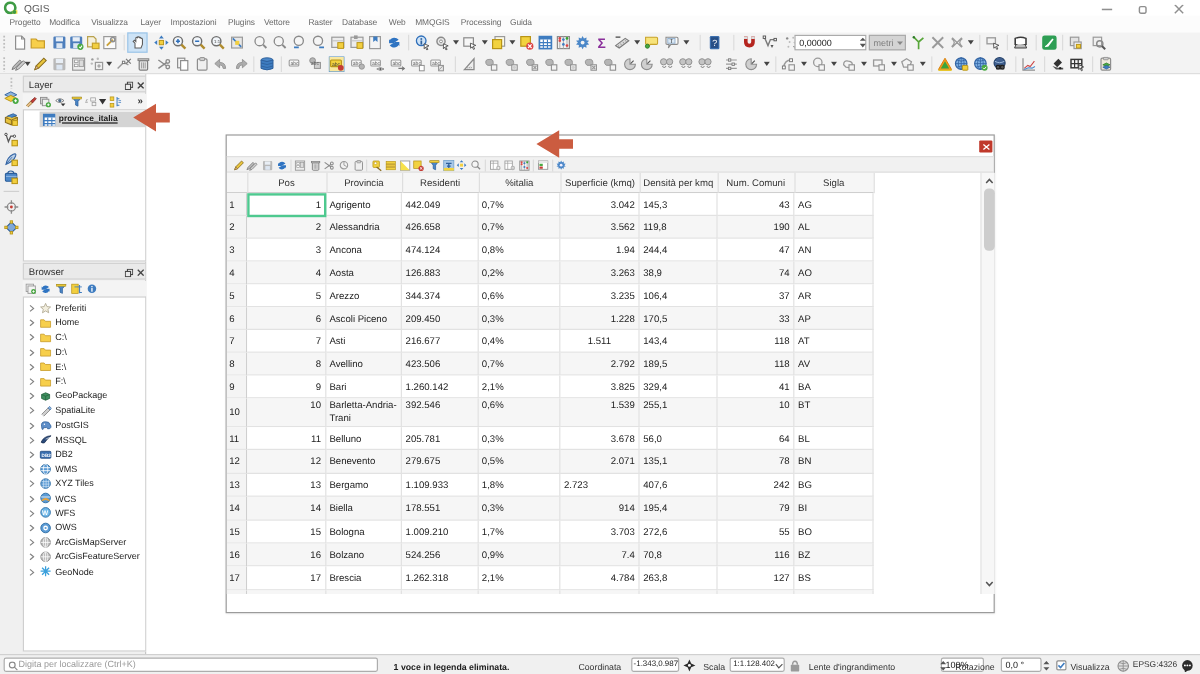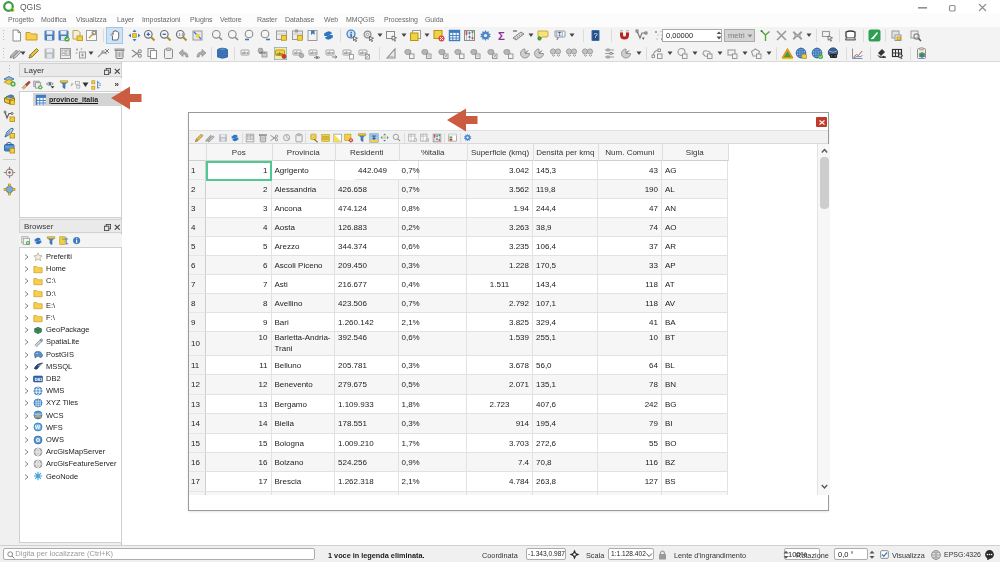--- a/index.html
+++ b/index.html
@@ -1166,21 +1166,21 @@
 <div style="position:absolute;left:278px;top:0;width:1px;height:17px;background:#dedede;"></div>
 <div style="position:absolute;left:344px;top:0;width:1px;height:17px;background:#dedede;"></div>
 <div style="position:absolute;left:408.5px;top:0;width:1px;height:17px;background:#dedede;"></div>
 <div style="position:absolute;left:473px;top:0;width:1px;height:17px;background:#dedede;"></div>
 <div style="position:absolute;left:538.5px;top:0;width:1px;height:17px;background:#dedede;"></div>
 </div>
 <div class="rn" style="top:17px;height:19px;line-height:19px;font-size:8px;">1</div>
 <div class="row" style="top:17px;height:19px;background:#fff;">
 <div class="cell" style="left:0px;width:65.5px;text-align:right;line-height:19px;">1</div>
 <div class="cell" style="left:65.5px;width:63.5px;line-height:19px;">Agrigento</div>
-<div class="cell" style="left:129px;width:63.5px;line-height:19px;margin-left:20px;">442.049</div>
+<div class="cell" style="left:129px;width:63.5px;line-height:19px;">442.049</div>
 <div class="cell" style="left:192.5px;width:68.5px;line-height:19px;">0,7%</div>
 <div class="cell" style="left:261px;width:66px;text-align:right;line-height:19px;">3.042</div>
 <div class="cell" style="left:327px;width:64.5px;line-height:19px;">145,3</div>
 <div class="cell" style="left:391.5px;width:64.5px;text-align:right;line-height:19px;">43</div>
 <div class="cell" style="left:456px;width:65.5px;line-height:19px;">AG</div>
 </div>
 <div class="rn" style="top:36px;height:19px;line-height:19px;font-size:8px;">2</div>
 <div class="row" style="top:36px;height:19px;background:#f6f6f6;">
 <div class="cell" style="left:0px;width:65.5px;text-align:right;line-height:19px;">2</div>
 <div class="cell" style="left:65.5px;width:63.5px;line-height:19px;">Alessandria</div>
@@ -1246,21 +1246,21 @@
 <div class="cell" style="left:391.5px;width:64.5px;text-align:right;line-height:19px;">118</div>
 <div class="cell" style="left:456px;width:65.5px;line-height:19px;">AT</div>
 </div>
 <div class="rn" style="top:150px;height:19px;line-height:19px;font-size:8px;">8</div>
 <div class="row" style="top:150px;height:19px;background:#f6f6f6;">
 <div class="cell" style="left:0px;width:65.5px;text-align:right;line-height:19px;">8</div>
 <div class="cell" style="left:65.5px;width:63.5px;line-height:19px;">Avellino</div>
 <div class="cell" style="left:129px;width:63.5px;line-height:19px;">423.506</div>
 <div class="cell" style="left:192.5px;width:68.5px;line-height:19px;">0,7%</div>
 <div class="cell" style="left:261px;width:66px;text-align:right;line-height:19px;">2.792</div>
-<div class="cell" style="left:327px;width:64.5px;line-height:19px;">107,1</div>
+<div class="cell" style="left:327px;width:64.5px;line-height:19px;">189,5</div>
 <div class="cell" style="left:391.5px;width:64.5px;text-align:right;line-height:19px;">118</div>
 <div class="cell" style="left:456px;width:65.5px;line-height:19px;">AV</div>
 </div>
 <div class="rn" style="top:169px;height:19px;line-height:19px;font-size:8px;">9</div>
 <div class="row" style="top:169px;height:19px;background:#fff;">
 <div class="cell" style="left:0px;width:65.5px;text-align:right;line-height:19px;">9</div>
 <div class="cell" style="left:65.5px;width:63.5px;line-height:19px;">Bari</div>
 <div class="cell" style="left:129px;width:63.5px;line-height:19px;">1.260.142</div>
 <div class="cell" style="left:192.5px;width:68.5px;line-height:19px;">2,1%</div>
 <div class="cell" style="left:261px;width:66px;text-align:right;line-height:19px;">3.825</div>
@@ -1300,21 +1300,21 @@
 <div class="cell" style="left:327px;width:64.5px;line-height:19.4px;">135,1</div>
 <div class="cell" style="left:391.5px;width:64.5px;text-align:right;line-height:19.4px;">78</div>
 <div class="cell" style="left:456px;width:65.5px;line-height:19.4px;">BN</div>
 </div>
 <div class="rn" style="top:250.8px;height:19.4px;line-height:19.4px;font-size:8px;">13</div>
 <div class="row" style="top:250.8px;height:19.4px;background:#fff;">
 <div class="cell" style="left:0px;width:65.5px;text-align:right;line-height:19.4px;">13</div>
 <div class="cell" style="left:65.5px;width:63.5px;line-height:19.4px;">Bergamo</div>
 <div class="cell" style="left:129px;width:63.5px;line-height:19.4px;">1.109.933</div>
 <div class="cell" style="left:192.5px;width:68.5px;line-height:19.4px;">1,8%</div>
-<div class="cell" style="left:261px;width:66px;text-align:center;line-height:19.4px;">2.723</div>
+<div class="cell" style="left:261px;width:66px;text-align:left;line-height:19.4px;">2.723</div>
 <div class="cell" style="left:327px;width:64.5px;line-height:19.4px;">407,6</div>
 <div class="cell" style="left:391.5px;width:64.5px;text-align:right;line-height:19.4px;">242</div>
 <div class="cell" style="left:456px;width:65.5px;line-height:19.4px;">BG</div>
 </div>
 <div class="rn" style="top:270.2px;height:19.4px;line-height:19.4px;font-size:8px;">14</div>
 <div class="row" style="top:270.2px;height:19.4px;background:#f6f6f6;">
 <div class="cell" style="left:0px;width:65.5px;text-align:right;line-height:19.4px;">14</div>
 <div class="cell" style="left:65.5px;width:63.5px;line-height:19.4px;">Biella</div>
 <div class="cell" style="left:129px;width:63.5px;line-height:19.4px;">178.551</div>
 <div class="cell" style="left:192.5px;width:68.5px;line-height:19.4px;">0,3%</div>

